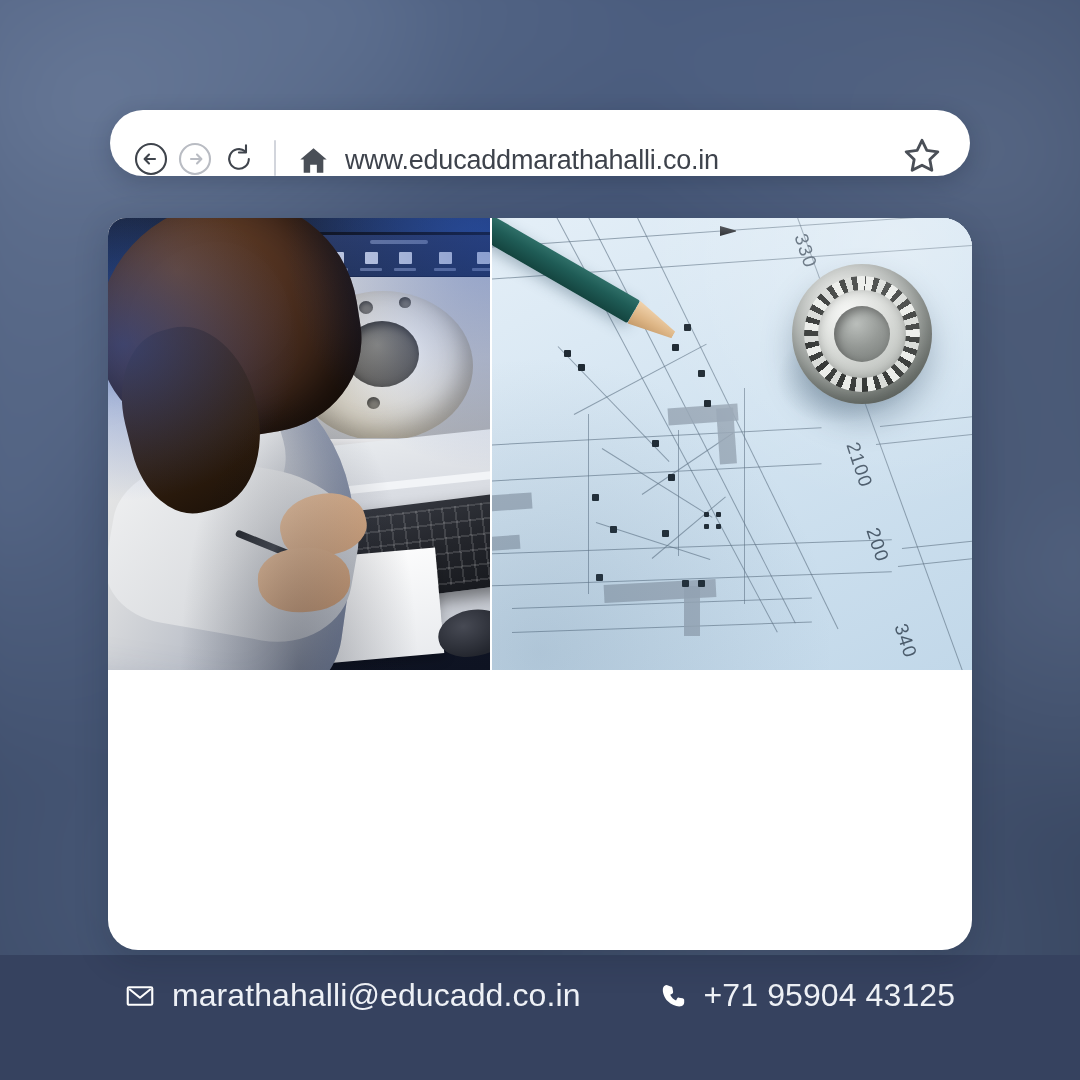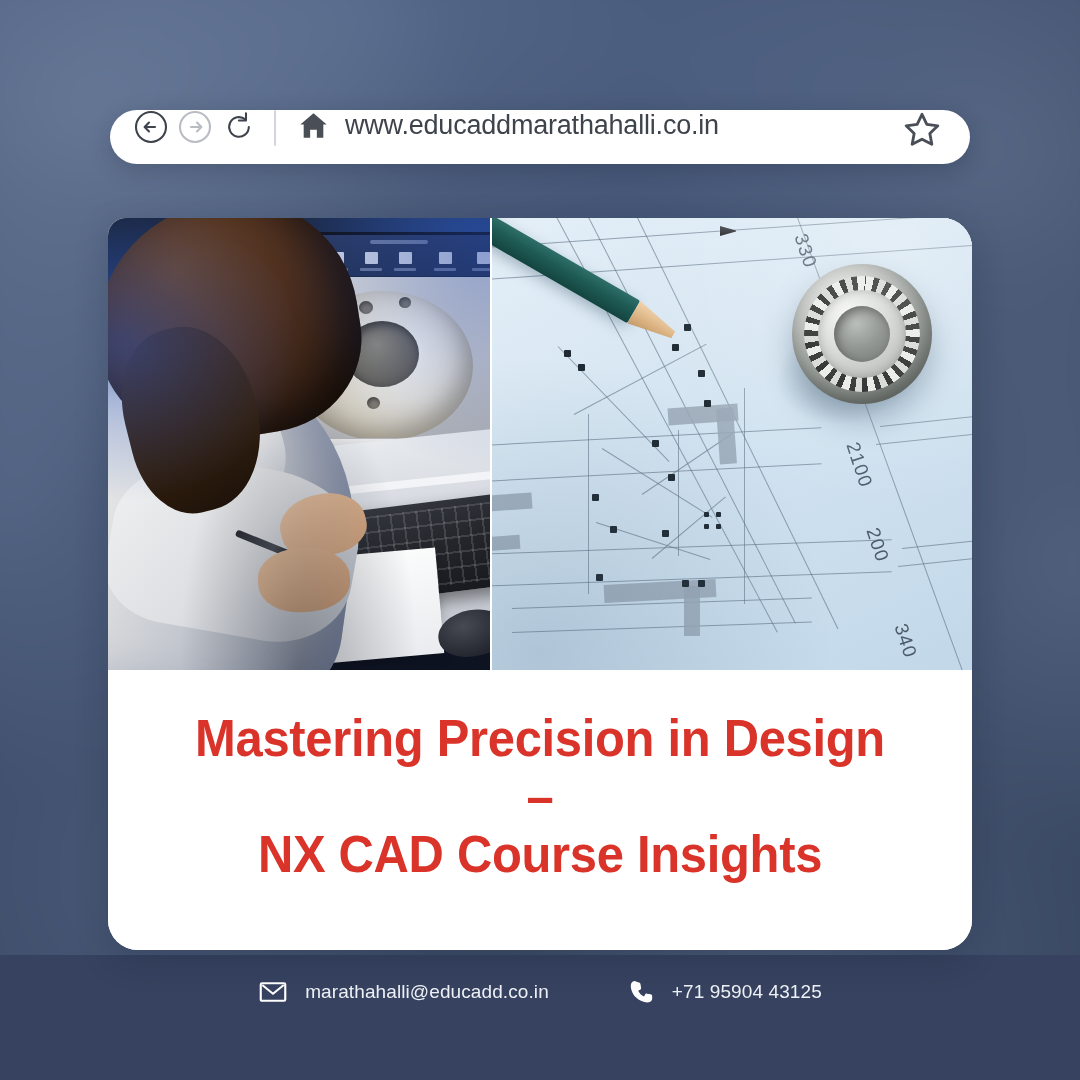--- a/index.html
+++ b/index.html
@@ -29,23 +29,23 @@
       radial-gradient(circle at 95% 52%, rgba(132,150,182,.30) 0, rgba(132,150,182,0) 22%),
       radial-gradient(circle at 20% 78%, rgba(108,128,164,.28) 0, rgba(108,128,164,0) 26%),
       radial-gradient(circle at 70% 86%, rgba(120,140,174,.26) 0, rgba(120,140,174,0) 24%),
       linear-gradient(150deg,#47587a 0%, #3b4a67 45%, #3a4862 100%);
     filter:blur(26px);
   }
 
   
   .browser-bar {
     position:absolute; left:110px; top:110px;
-    width:860px; height:54px;
+    width:860px; height:66px;
     background:#fff; border-radius:35px;
-    display:flex; align-items:flex-start;
+    display:flex; align-items:flex-end;
     padding:0 28px 0 24px;
     box-shadow:0 6px 22px rgba(18,26,44,.22);
     z-index:5;
   }
   .nav-group { display:flex; align-items:center; gap:10px; }
   .nav-btn {
     width:34px; height:34px; border-radius:50%;
     display:flex; align-items:center; justify-content:center;
     flex:0 0 auto;
   }
@@ -369,21 +369,21 @@
     position:absolute; left:0; bottom:0; width:1080px; height:125px;
     background:#36425f;
     display:flex; align-items:flex-start; justify-content:center;
     padding-top:22px;
     z-index:3;
   }
   .contacts { display:flex; align-items:center; gap:78px; }
   .contact { display:flex; align-items:center; gap:17px; }
   .contact-ic { flex:0 0 auto; display:flex; align-items:center; }
   .contact-tx {
-    color:#eef1f6; font-size:19px; letter-spacing:.1px;
+    color:#eef1f6; font-size:32px; letter-spacing:.1px;
     white-space:nowrap; font-weight:400;
   }
 </style>
 </head>
 <body>
 
 <div id="stage">
 
   <div class="bg-blur"></div>
 
@@ -568,26 +568,20 @@
 
         <span class="pr-dim" style="left:296px; top:22px; transform:rotate(72deg);">330</span>
         <span class="pr-dim" style="left:344px; top:236px; transform:rotate(72deg);">2100</span>
         <span class="pr-dim" style="left:368px; top:316px; transform:rotate(72deg);">200</span>
         <span class="pr-dim" style="left:396px; top:412px; transform:rotate(72deg);">340</span>
 
         <div class="pr-haze"></div>
       </div>
     </div>
 
-    <div class="title-block">
-      <h1 class="title-text">
-        <span>Mastering Precision in Design –</span><br>
-        <span>NX CAD Course Insights</span>
-      </h1>
-    </div>
   </div>
 
   <div class="footer">
     <div class="contacts">
 
       <div class="contact">
         <span class="contact-ic">
           <svg width="30" height="30" viewBox="0 0 24 24">
             <rect x="2.2" y="5" width="19.6" height="14" rx="1" fill="none" stroke="#ffffff" stroke-width="1.7"></rect>
             <path d="M3.4 6.4 L12 13.4 L20.6 6.4" fill="none" stroke="#ffffff" stroke-width="1.7" stroke-linejoin="round"></path>

